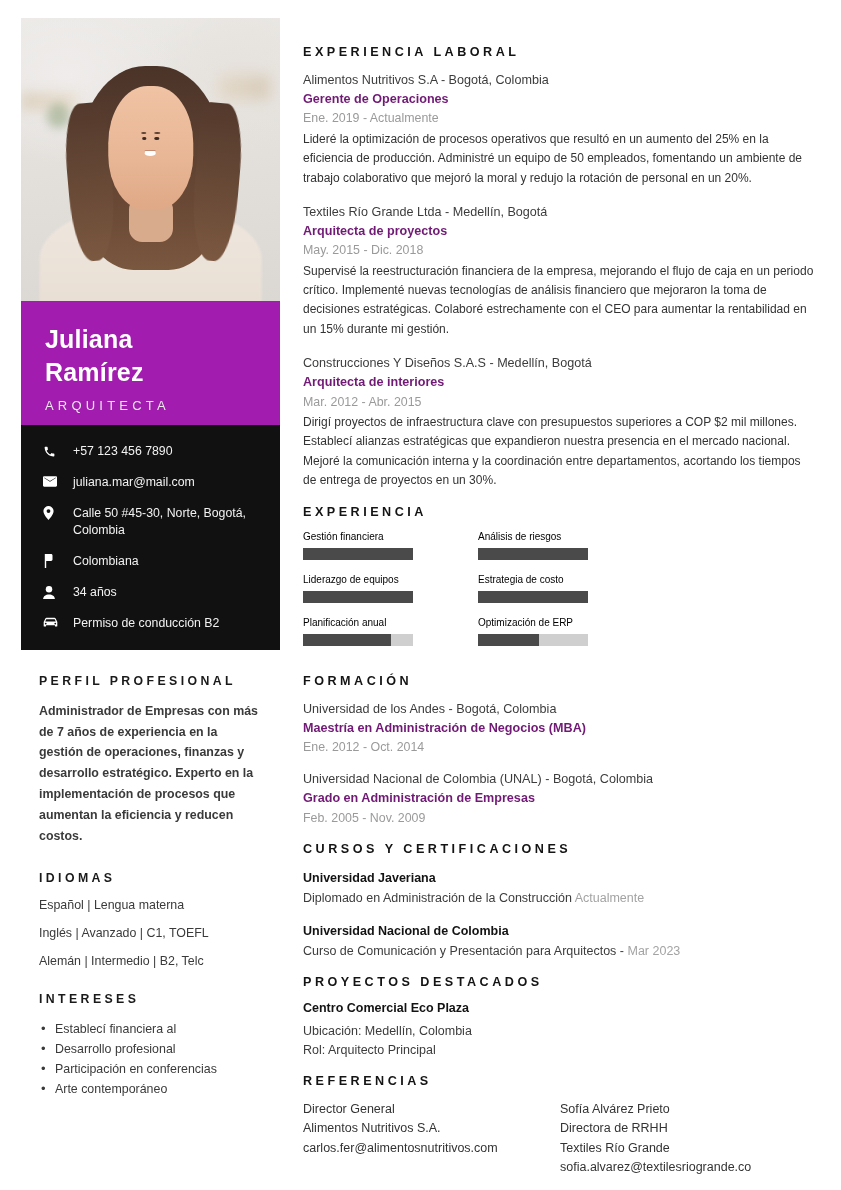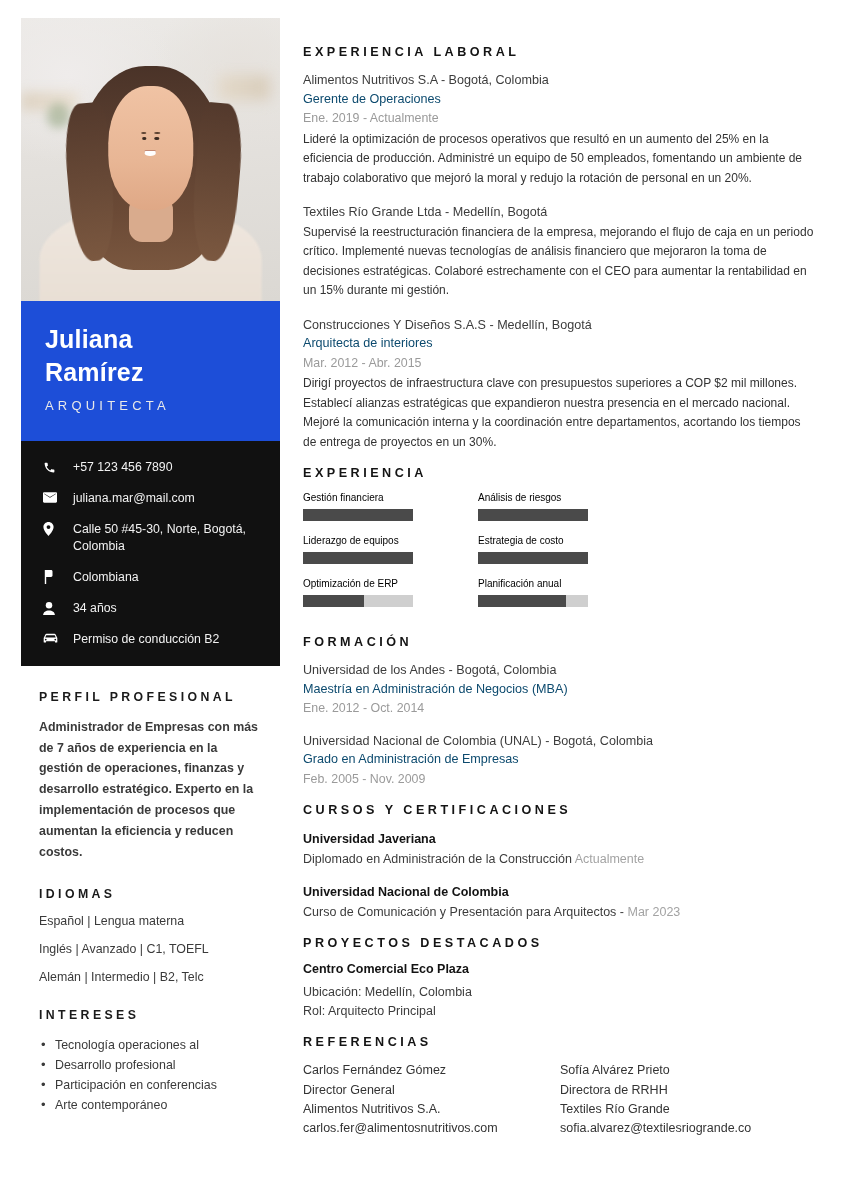--- a/index.html
+++ b/index.html
@@ -93,22 +93,22 @@
   .photo .smile {
     position:absolute; left:50%; top:52%;
     transform:translateX(-50%);
     width:13%; height:4.2%;
     background:#ffffff;
     border-radius:12% 12% 52% 52%;
     box-shadow:0 -1px 0 rgba(150,80,70,.45);
   }
 
   .namebar {
-    background:#1d4ed8; color:#ffffff;
-    padding:22px 24px 28px 24px;
+    background:#a21caf; color:#ffffff;
+    padding:22px 24px 12px 24px;
   }
   .namebar .fname, .namebar .lname {
     font-size:25px; font-weight:700; line-height:1.32; letter-spacing:.2px;
   }
   .namebar .role {
     margin-top:9px; font-size:13px; letter-spacing:4.2px; color:#e9e9e9; font-weight:400;
   }
 
   .contact {
     background:#111111; color:#f2f2f2;
@@ -142,21 +142,21 @@
   
   .main { position:absolute; left:303px; top:45px; width:514px; }
   .msec { margin-bottom:14px; }
   .msec h2 {
     font-size:12.6px; font-weight:700; letter-spacing:3.5px;
     color:#141414; margin-bottom:12px;
   }
   .job { margin-bottom:15px; }
   .job:last-child { margin-bottom:0; }
   .org { font-size:12.6px; color:#3c3c3c; line-height:1.5; }
-  .title { font-size:12.6px; font-weight:400; color:#0c4a6e; line-height:1.55; }
+  .title { font-size:12.6px; font-weight:700; color:#701a75; line-height:1.55; }
   .date { font-size:12.4px; color:#9a9a9a; line-height:1.55; }
   .desc { font-size:12px; color:#333333; line-height:1.62; margin-top:1px; }
 
   .skills { display:flex; flex-wrap:wrap; }
   .skill { width:175px; margin-bottom:14px; }
   .skill .sname { font-size:10px; color:#000000; margin-bottom:6px; }
   .bar { width:110px; height:12px; background:#cfcfcf; }
   .bar .fill { height:100%; background:#4a4a4a; }
 
   .edu { margin-bottom:13px; }
@@ -267,40 +267,42 @@
     <div class="lsec">
       <h2>IDIOMAS</h2>
       <div class="lang">Español | Lengua materna</div>
       <div class="lang">Inglés | Avanzado | C1, TOEFL</div>
       <div class="lang">Alemán | Intermedio | B2, Telc</div>
     </div>
 
     <div class="lsec">
       <h2>INTERESES</h2>
       <ul class="int">
-        <li>Tecnología operaciones al</li>
+        <li>Establecí financiera al</li>
         <li>Desarrollo profesional</li>
         <li>Participación en conferencias</li>
         <li>Arte contemporáneo</li>
       </ul>
     </div>
   </div>
 
   <div class="main">
 
     <div class="msec">
       <h2>EXPERIENCIA LABORAL</h2>
       <div class="job">
         <div class="org">Alimentos Nutritivos S.A - Bogotá, Colombia</div>
         <div class="title">Gerente de Operaciones</div>
         <div class="date">Ene. 2019 - Actualmente</div>
         <div class="desc">Lideré la optimización de procesos operativos que resultó en un aumento del 25% en la eficiencia de producción. Administré un equipo de 50 empleados, fomentando un ambiente de trabajo colaborativo que mejoró la moral y redujo la rotación de personal en un 20%.</div>
       </div>
       <div class="job">
         <div class="org">Textiles Río Grande Ltda - Medellín, Bogotá</div>
+        <div class="title">Arquitecta de proyectos</div>
+        <div class="date">May. 2015 - Dic. 2018</div>
         <div class="desc">Supervisé la reestructuración financiera de la empresa, mejorando el flujo de caja en un periodo crítico. Implementé nuevas tecnologías de análisis financiero que mejoraron la toma de decisiones estratégicas. Colaboré estrechamente con el CEO para aumentar la rentabilidad en un 15% durante mi gestión.</div>
       </div>
       <div class="job">
         <div class="org">Construcciones Y Diseños S.A.S - Medellín, Bogotá</div>
         <div class="title">Arquitecta de interiores</div>
         <div class="date">Mar. 2012 - Abr. 2015</div>
         <div class="desc">Dirigí proyectos de infraestructura clave con presupuestos superiores a COP $2 mil millones. Establecí alianzas estratégicas que expandieron nuestra presencia en el mercado nacional. Mejoré la comunicación interna y la coordinación entre departamentos, acortando los tiempos de entrega de proyectos en un 30%.</div>
       </div>
     </div>
 
@@ -325,29 +327,29 @@
               <div class="fill" style="width: 100%;"></div>
             </div>
         </div>
         <div class="skill">
           <div class="sname">Estrategia de costo</div>
           <div class="bar">
               <div class="fill" style="width: 100%;"></div>
             </div>
         </div>
         <div class="skill">
+          <div class="sname">Planificación anual</div>
+          <div class="bar">
+              <div class="fill" style="width: 80%;"></div>
+            </div>
+        </div>
+        <div class="skill">
           <div class="sname">Optimización de ERP</div>
           <div class="bar">
               <div class="fill" style="width: 55%;"></div>
-            </div>
-        </div>
-        <div class="skill">
-          <div class="sname">Planificación anual</div>
-          <div class="bar">
-              <div class="fill" style="width: 80%;"></div>
             </div>
         </div>
       </div>
     </div>
 
     <div class="msec">
       <h2>FORMACIÓN</h2>
       <div class="edu">
         <div class="org">Universidad de los Andes - Bogotá, Colombia</div>
         <div class="title">Maestría en Administración de Negocios (MBA)</div>
@@ -376,21 +378,20 @@
       <h2>PROYECTOS DESTACADOS</h2>
       <div class="pname">Centro Comercial Eco Plaza</div>
       <div class="pline">Ubicación: Medellín, Colombia</div>
       <div class="pline">Rol: Arquitecto Principal</div>
     </div>
 
     <div class="msec">
       <h2>REFERENCIAS</h2>
       <div class="refs">
         <div class="ref">
-          <div>Carlos Fernández Gómez</div>
           <div>Director General</div>
           <div>Alimentos Nutritivos S.A.</div>
           <div>carlos.fer@alimentosnutritivos.com</div>
 
         </div>
         <div class="ref">
           <div>Sofía Alvárez Prieto</div>
           <div>Directora de RRHH</div>
           <div>Textiles Río Grande</div>
           <div>sofia.alvarez@textilesriogrande.co</div>

